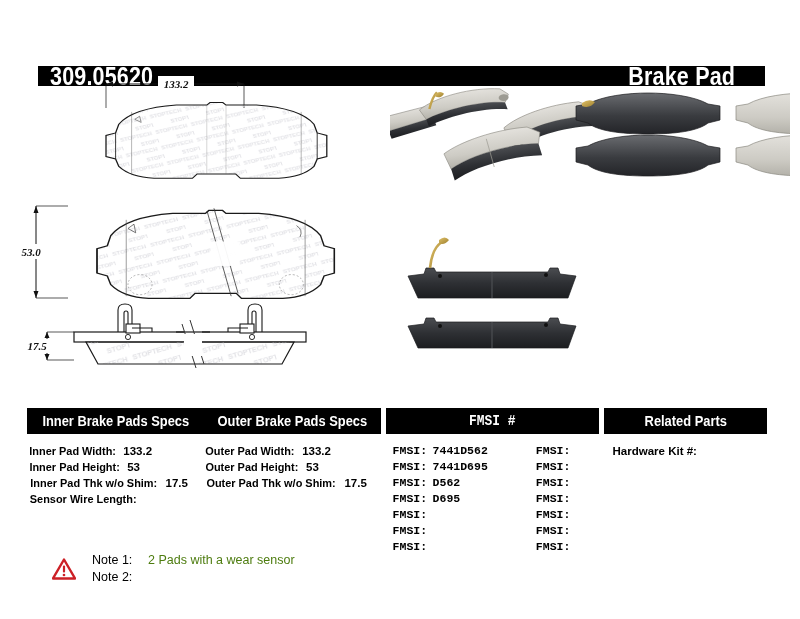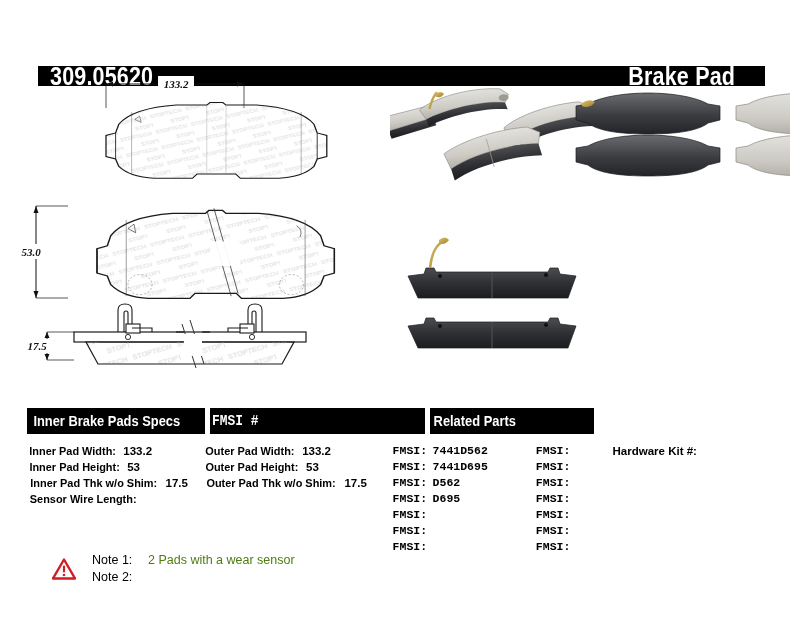--- a/index.html
+++ b/index.html
@@ -27,21 +27,21 @@
   #drawings{position:absolute;left:0;top:62px;width:400px;height:320px;}
   #photos{position:absolute;left:390px;top:80px;width:400px;height:300px;}
 
   .dimtxt{font-size:11px;font-weight:bold;font-family:"Liberation Serif","DejaVu Serif",serif;font-style:italic;}
 
   
   #spec-table{position:absolute;left:27px;top:408px;width:740px;}
   .hdr-row{display:flex;height:26px;}
   .hdr-cell{
     background:#000;color:#fff;display:flex;align-items:center;
-    justify-content:flex-start;font-size:14px;font-weight:bold;
+    justify-content:center;font-size:14px;font-weight:bold;
     box-sizing:border-box;
   }
   .hdr-cell span{transform:scaleX(.92);display:inline-block;white-space:nowrap;}
   .hdr-gap{width:5px;background:#fff;}
 
   .body-row{display:flex;}
   .col-inner{width:178px;}
   .col-outer{width:178px;}
   .col-fmsi{width:215px;font-family:Liberation Mono, monospace;}
   .col-rel{width:164px;}
@@ -270,20 +270,23 @@
     </g>
   </svg>
 </div>
 
 <div id="spec-table">
 
   <div class="hdr-row">
     <div class="hdr-cell col-inner">
       <span>Inner Brake Pads Specs</span>
     </div>
+    <div class="hdr-cell col-outer">
+      <span>Outer Brake Pads Specs</span>
+    </div>
     <div class="hdr-gap"></div>
     <div class="hdr-cell col-fmsi">
       <span>FMSI #</span>
     </div>
     <div class="hdr-gap"></div>
     <div class="hdr-cell col-rel">
       <span>Related Parts</span>
     </div>
   </div>
 

